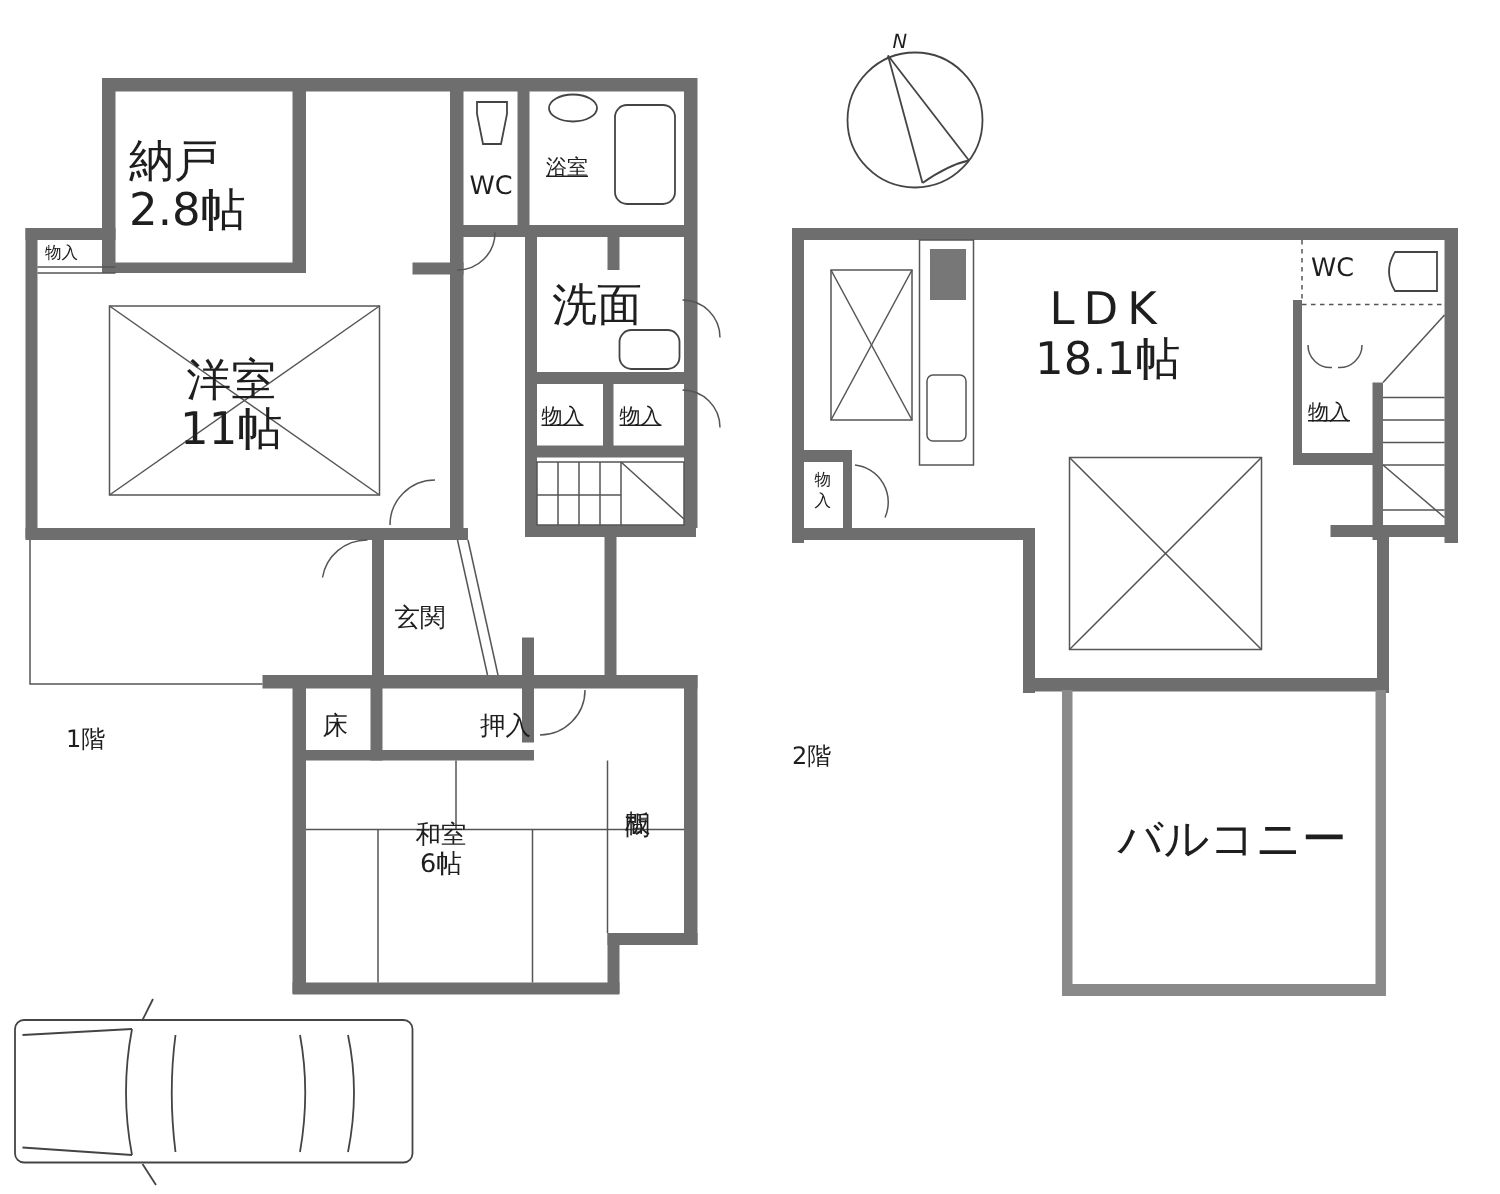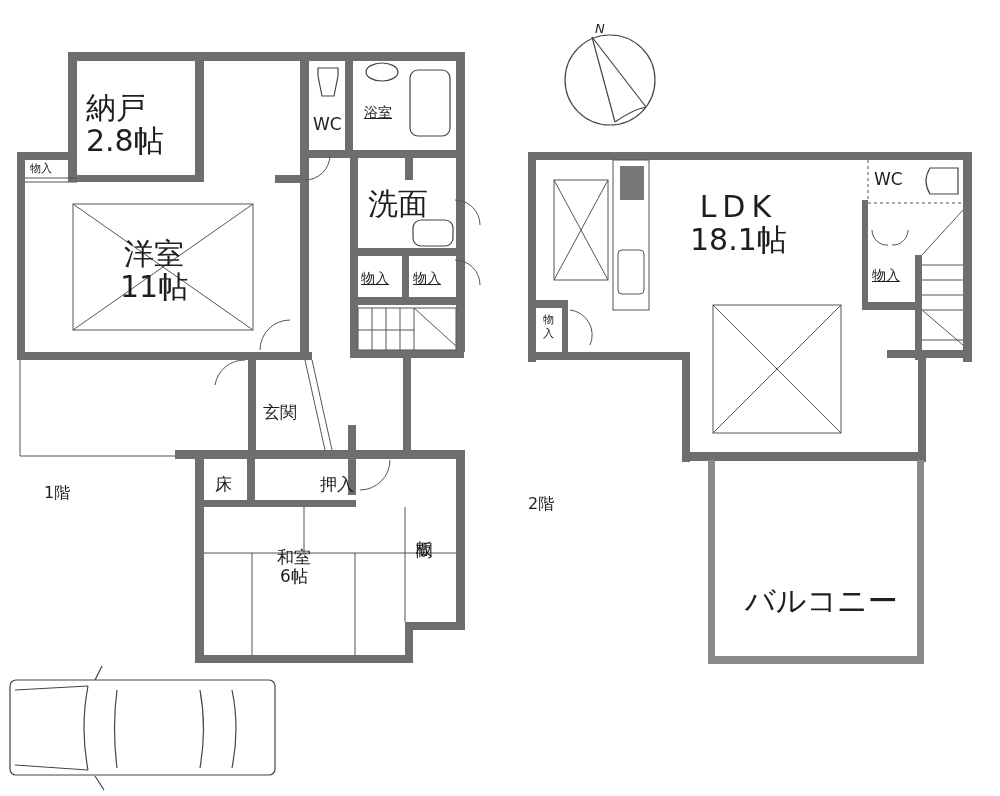--- a/index.html
+++ b/index.html
@@ -229,14 +229,14 @@
 
 <div class="lbl" style="left:595px;top:22px;font-size:13px;font-style:italic;">N</div>
 <div class="lbl lg" style="left:690px;top:190px;text-align:center;">
   <div style="letter-spacing:6px;">LDK</div>
   <div>18.1帖</div>
 </div>
 <div class="lbl md" style="left:874px;top:170px;">WC</div>
 <div class="lbl sm" style="left:872px;top:268px;">物入</div>
 <div class="lbl xs" style="left:543px;top:313px;white-space:pre;line-height:1.3;">物
 入</div>
-<div class="lbl lg" style="left:745px;top:543px;margin-top:41px;">バルコニー</div>
+<div class="lbl lg" style="left:745px;top:543px;">バルコニー</div>
 <div class="lbl flr" style="left:528px;top:495px;">2階</div>
 
 </body></html>

